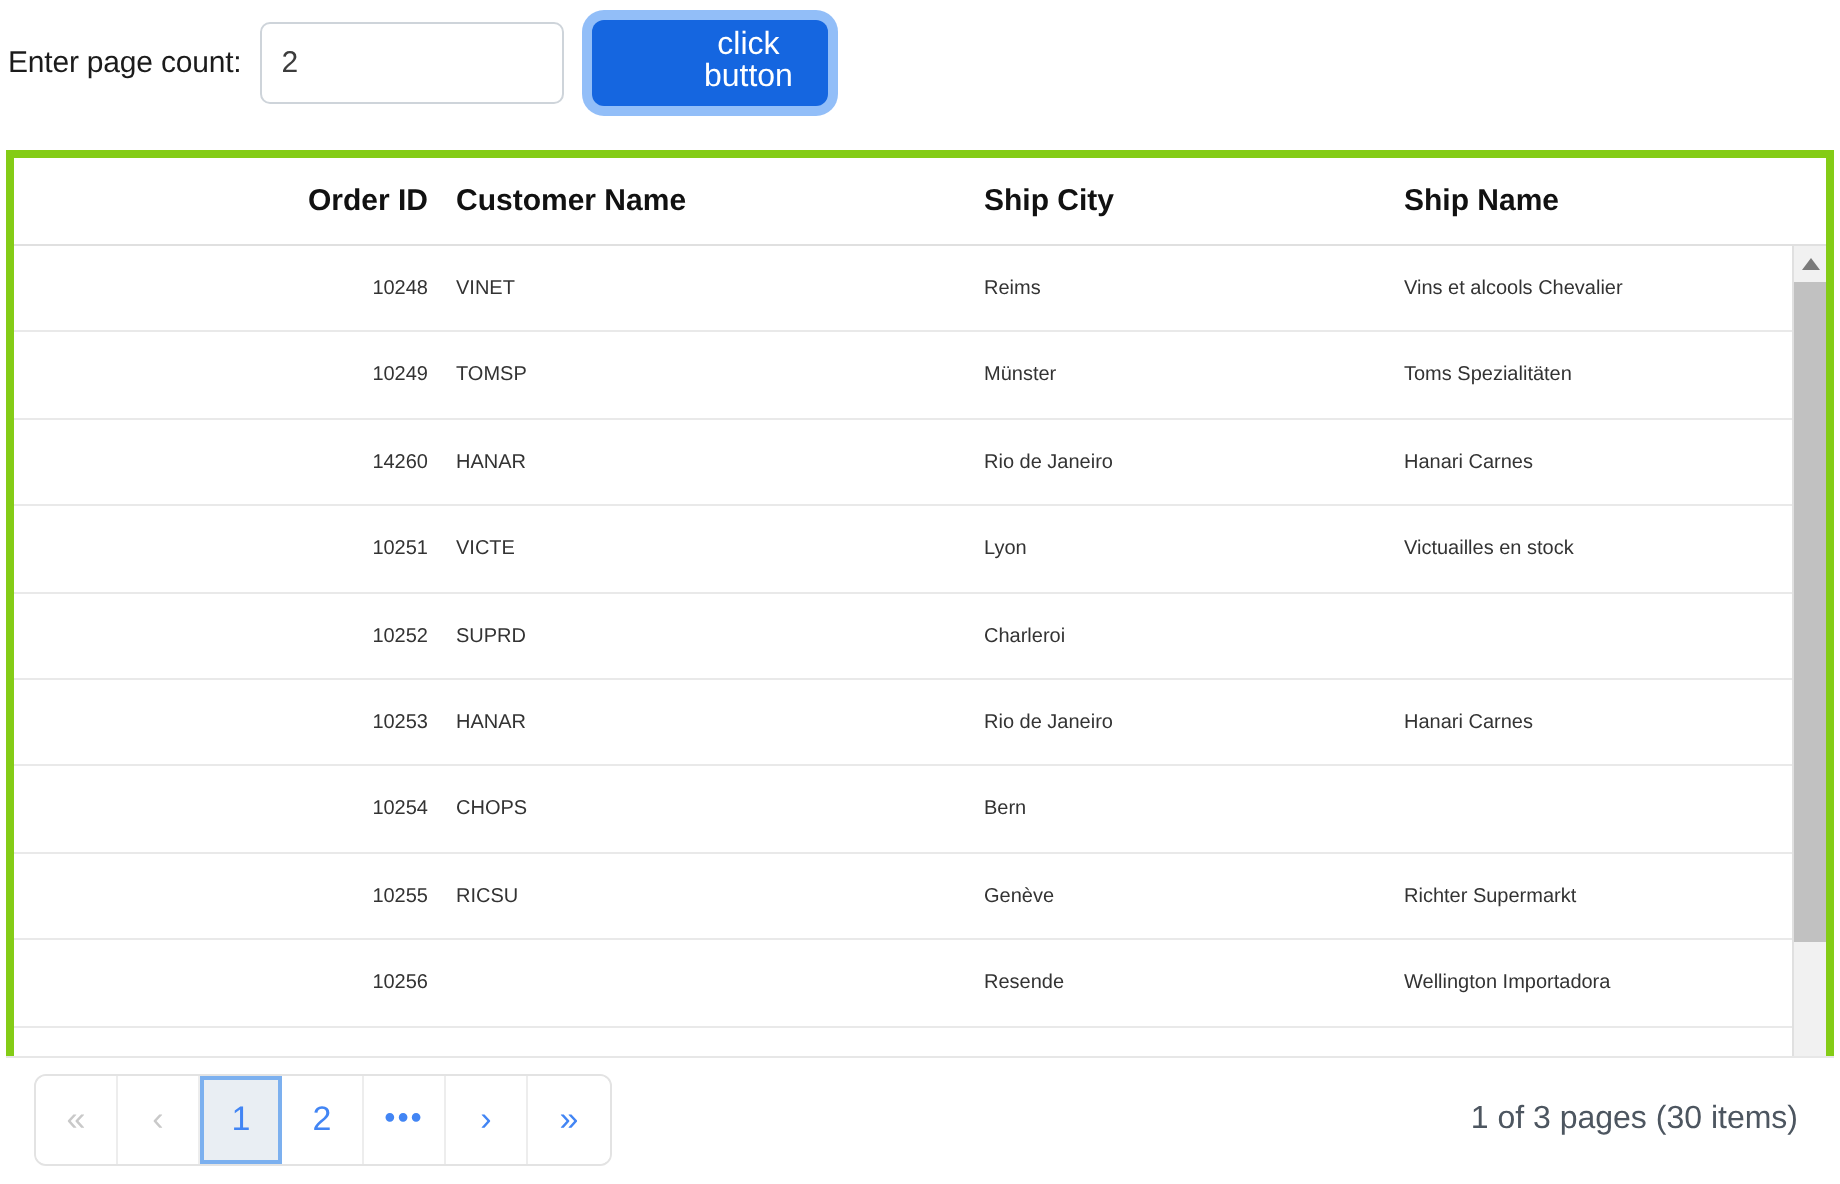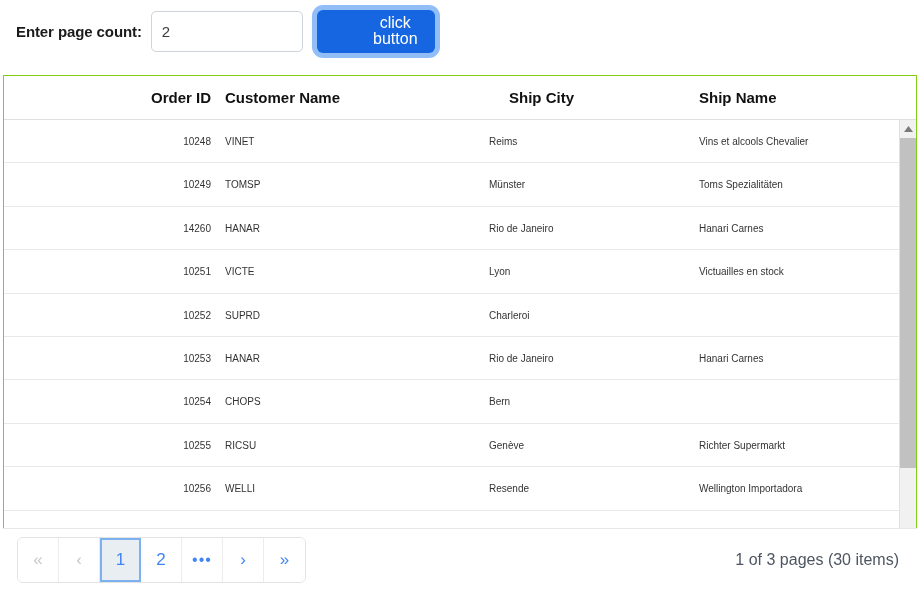--- a/index.html
+++ b/index.html
@@ -23,23 +23,23 @@
 
   
   .toolbar {
     position: absolute;
     left: 0; top: 0;
     width: 920px; height: 62px;
     display: flex;
     align-items: center;
   }
   .toolbar-label {
-    margin-left: 16px;
+    margin-left: 4px;
     font-size: 15px;
-    font-weight: bold;
+    font-weight: normal;
     color: #1b1b1b;
     letter-spacing: -0.1px;
     white-space: nowrap;
   }
   .page-input {
     margin-left: 9px;
     width: 152px;
     height: 41px;
     border: 1px solid #ced4da;
     border-radius: 5px;
@@ -65,21 +65,21 @@
     box-shadow: 0 0 0 5px rgba(109,168,245,0.75);
     padding-left: 45px;
   }
 
   
   .grid {
     position: absolute;
     left: 3px; top: 75px;
     width: 914px;
     height: 512px;
-    border: 1px solid #84cc16;
+    border: 4px solid #84cc16;
     background: #ffffff;
     overflow: hidden;
   }
 
   .grid-header {
     position: relative;
     height: 44px;
     border-bottom: 1px solid #e0e0e0;
     background: #ffffff;
   }
@@ -89,21 +89,21 @@
     height: 43px;
     line-height: 43px;
     font-size: 15px;
     font-weight: bold;
     color: #111111;
     white-space: nowrap;
     overflow: hidden;
   }
   .hcell.c-orderid   { left: 0px;   width: 210px; text-align: right; padding-right: 3px; }
   .hcell.c-customer  { left: 221px; width: 262px; }
-  .hcell.c-shipcity  { left: 505px; width: 208px; }
+  .hcell.c-shipcity  { left: 485px; width: 208px; }
   .hcell.c-shipname  { left: 695px; width: 205px; }
 
   .grid-body {
     position: relative;
     height: 450px;
     overflow: hidden;
     background: #ffffff;
   }
   .grid-row {
     position: relative;
@@ -277,21 +277,20 @@
         <div class="cell c-shipcity">Bern</div>
       </div>
       <div class="grid-row">
         <div class="cell c-orderid">10255</div>
         <div class="cell c-customer">RICSU</div>
         <div class="cell c-shipcity">Genève</div>
         <div class="cell c-shipname">Richter Supermarkt</div>
       </div>
       <div class="grid-row">
         <div class="cell c-orderid">10256</div>
-        <div class="cell c-customer">WELLI</div>
         <div class="cell c-shipcity">Resende</div>
         <div class="cell c-shipname">Wellington Importadora</div>
       </div>
       <div class="grid-row">
         <div class="cell c-orderid"></div>
         <div class="cell c-customer"></div>
         <div class="cell c-shipcity"></div>
         <div class="cell c-shipname"></div>
       </div>
     </div>

